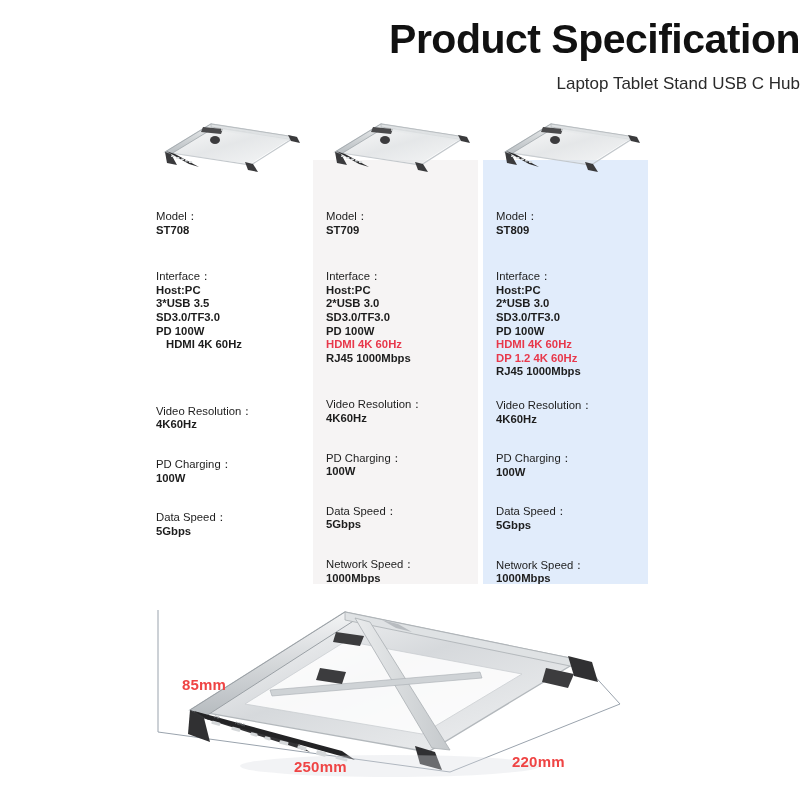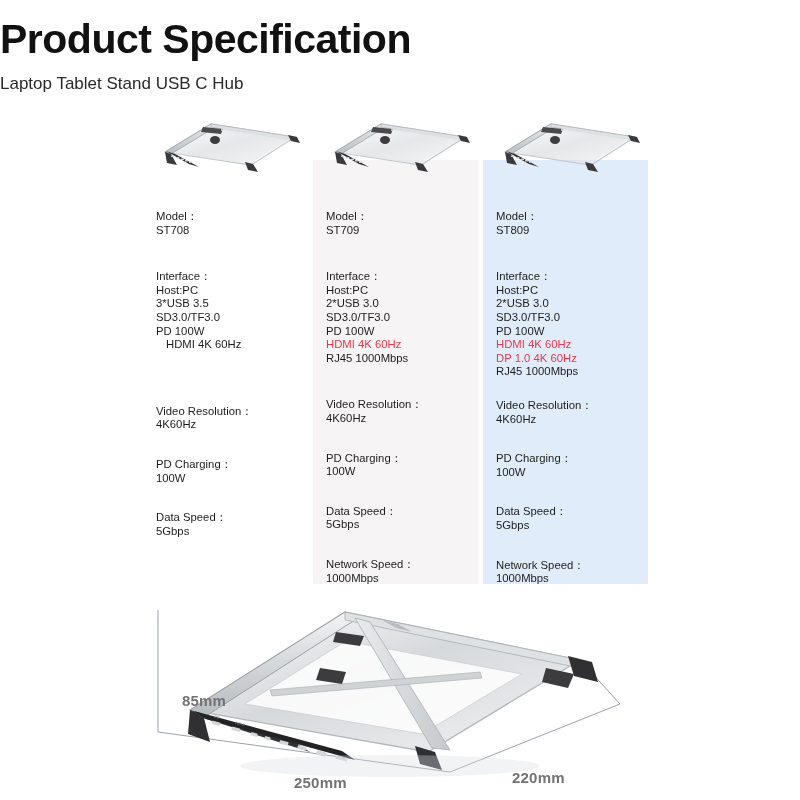--- a/index.html
+++ b/index.html
@@ -17,33 +17,33 @@
     color: #1d1d1d;
     -webkit-font-smoothing: antialiased;
   }
 
   
   .page-title {
     position: absolute;
     top: 16px;
     left: 0;
     width: 800px;
-    text-align: left;
+    text-align: right;
     font-size: 41px;
     font-weight: 700;
     letter-spacing: -0.5px;
     color: #111111;
     line-height: 1.15;
   }
   .page-subtitle {
     position: absolute;
     top: 74px;
     left: 0;
     width: 800px;
-    text-align: left;
+    text-align: right;
     font-size: 17px;
     font-weight: 400;
     color: #2a2a2a;
   }
 
   
   .spec-region {
     position: absolute;
     left: 143px;
     top: 110px;
@@ -89,45 +89,44 @@
     left: 13px;
     top: 100px;
     width: 150px;
     z-index: 4;
     font-size: 11.3px;
     line-height: 13.6px;
     color: #1d1d1d;
   }
   .spec-group { margin-bottom: 0; }
   .spec-label { white-space: pre; }
-  .spec-value { white-space: pre; }
+  .spec-value { white-space: pre; font-weight: bold; }
   .gap-sm { height: 20px; }
   .gap-md { height: 26px; }
   .gap-lg { height: 33px; }
   .indent { padding-left: 10px; }
   .hl-red { color: #e8384b; }
 
   
   .dim-stage {
     position: absolute;
     left: 150px;
     top: 600px;
     width: 520px;
     height: 200px;
   }
   .dim-stage svg { display: block; width: 100%; height: 100%; }
 
   .dim-label {
     position: absolute;
     font-size: 15px;
     font-weight: 700;
-    color: #737373;
+    color: #ef4444;
     letter-spacing: 0.2px;
     white-space: nowrap;
-    margin-top: 16px;
   }
   .dim-h   { left: 182px; top: 676px; }
   .dim-w   { left: 294px; top: 758px; }
   .dim-d   { left: 512px; top: 753px; }
 </style>
 </head>
 <body>
 
 <div class="page-title">Product Specification</div>
 
@@ -317,21 +316,21 @@
         <div class="spec-value">ST809</div>
       </div>
       <div class="gap-lg"></div>
       <div class="spec-group">
         <div class="spec-label">Interface：</div>
         <div class="spec-value">Host:PC</div>
         <div class="spec-value">2*USB 3.0</div>
         <div class="spec-value">SD3.0/TF3.0</div>
         <div class="spec-value">PD 100W</div>
         <div class="spec-value hl-red">HDMI 4K 60Hz</div>
-        <div class="spec-value hl-red">DP 1.0 4K 60Hz</div>
+        <div class="spec-value hl-red">DP 1.2 4K 60Hz</div>
         <div class="spec-value">RJ45 1000Mbps</div>
       </div>
       <div class="gap-sm"></div>
       <div class="spec-group">
         <div class="spec-label">Video Resolution：</div>
         <div class="spec-value">4K60Hz</div>
       </div>
       <div class="gap-md"></div>
       <div class="spec-group">
         <div class="spec-label">PD Charging：</div>

